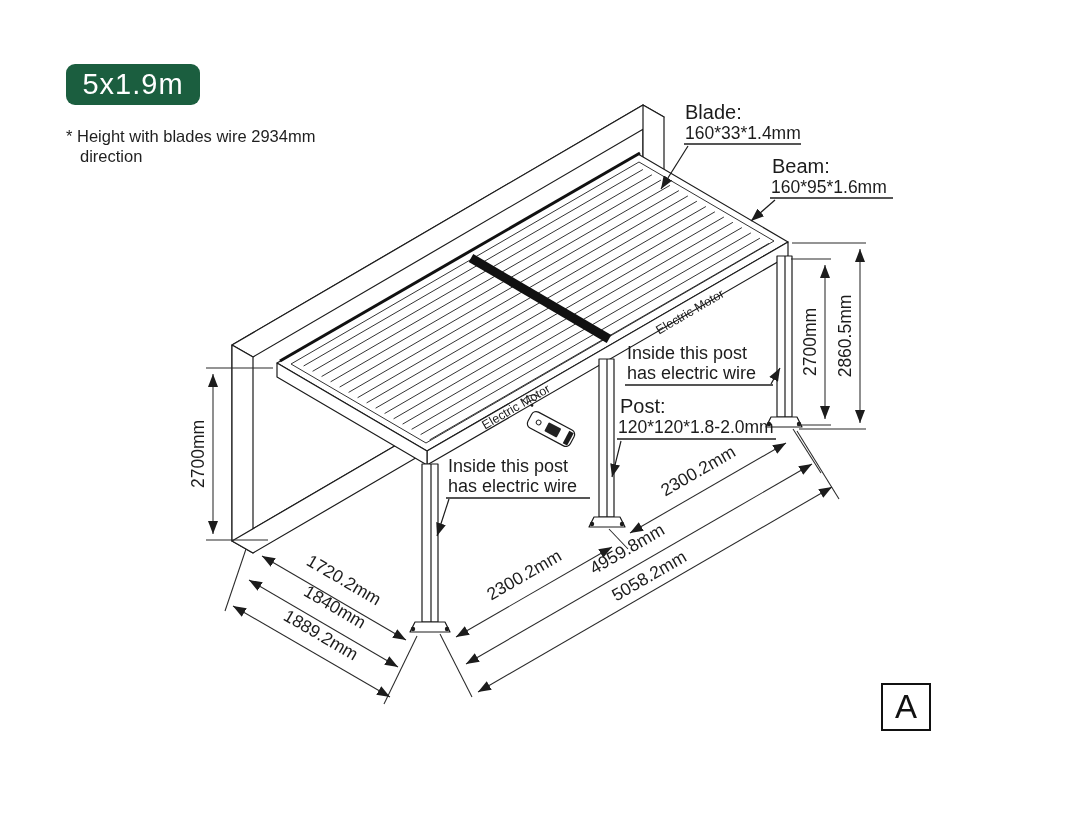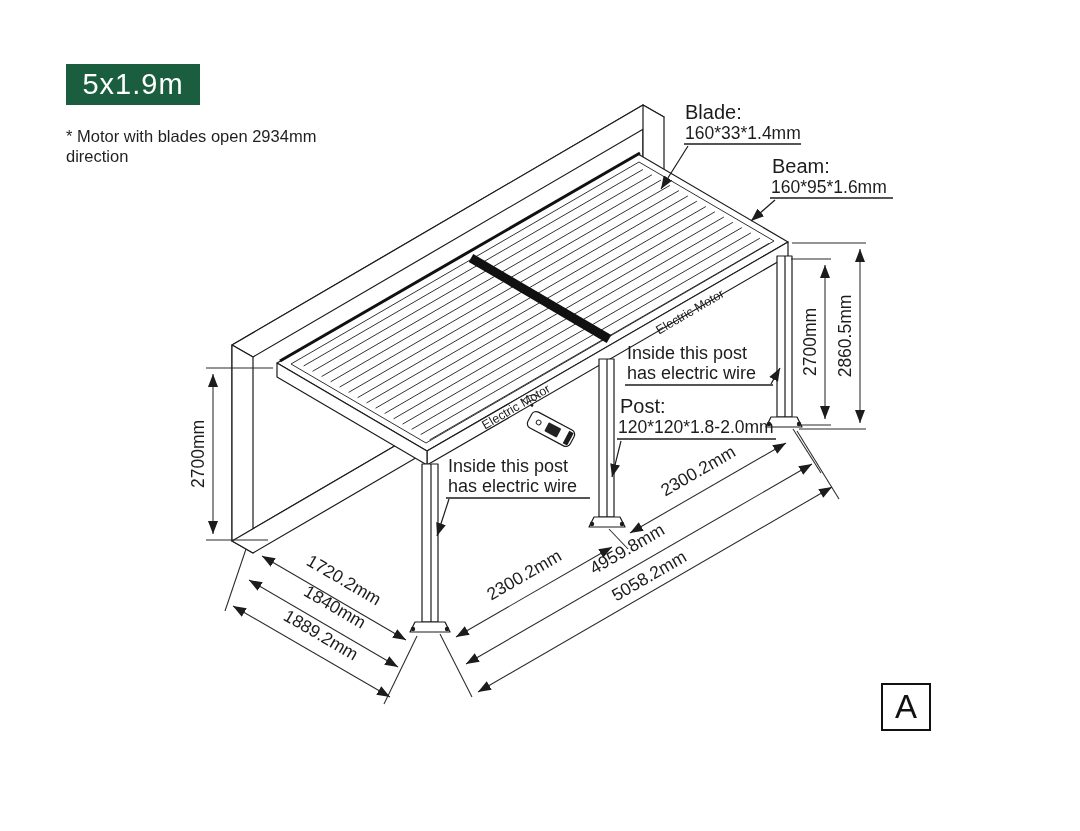--- a/index.html
+++ b/index.html
@@ -1,22 +1,22 @@
 <!DOCTYPE html>
 <html><head>
 <meta charset="utf-8">
 <style>
   html,body{margin:0;padding:0;background:#ffffff;}
   .canvas{position:relative;width:1080px;height:831px;background:#ffffff;overflow:hidden;
           font-family:"Liberation Sans",sans-serif;color:#1c1c1c;}
   .badge{position:absolute;left:66px;top:64px;width:134px;height:41px;background:#1b5e3f;
          color:#fff;font-size:29px;font-weight:500;display:flex;align-items:center;justify-content:center;
-         letter-spacing:1px;}
+         letter-spacing:1px;border-radius:9px;}
   .notes{position:absolute;left:66px;top:126px;font-size:16.5px;line-height:20px;color:#1f1f1f;}
-  .notes .note-line3{}
+  .notes .note-line3{margin-left:14px;}
   svg{position:absolute;left:0;top:0;}
   svg text{font-family:"Liberation Sans",sans-serif;fill:#1c1c1c;}
   .struct{stroke:#1c1c1c;stroke-width:1.2;fill:#ffffff;stroke-linejoin:round;}
   .struct-line{stroke:#1c1c1c;stroke-width:1.2;fill:none;}
   .thin{stroke:#1c1c1c;stroke-width:.9;fill:none;}
   #louvers line{stroke:#1c1c1c;stroke-width:.9;}
   .stripe{stroke:#111;stroke-width:9;}
   .backedge{stroke:#111;stroke-width:3;}
   .dim{stroke:#2a2a2a;stroke-width:1.05;fill:none;}
   .uline{stroke:#1c1c1c;stroke-width:1.4;}
@@ -31,21 +31,21 @@
            display:flex;align-items:center;justify-content:center;font-size:33px;color:#111;}
 </style>
 </head>
 <body>
 
 <div class="canvas">
 
   <div class="badge">5x1.9m</div>
 
   <div class="notes">
-    <div class="note-line1">* Motor with blades open 2934mm</div>
+    <div class="note-line1">* Height with blades wire 2934mm</div>
     <div class="note-line3">direction</div>
   </div>
 
   <svg width="1080" height="831" viewBox="0 0 1080 831">
     <defs>
       <marker id="arr" markerUnits="userSpaceOnUse" markerWidth="14" markerHeight="10" refX="13" refY="5" orient="auto-start-reverse">
         <path d="M0,0 L13,5 L0,10 z" fill="#1c1c1c"></path>
       </marker>
     </defs>
 

